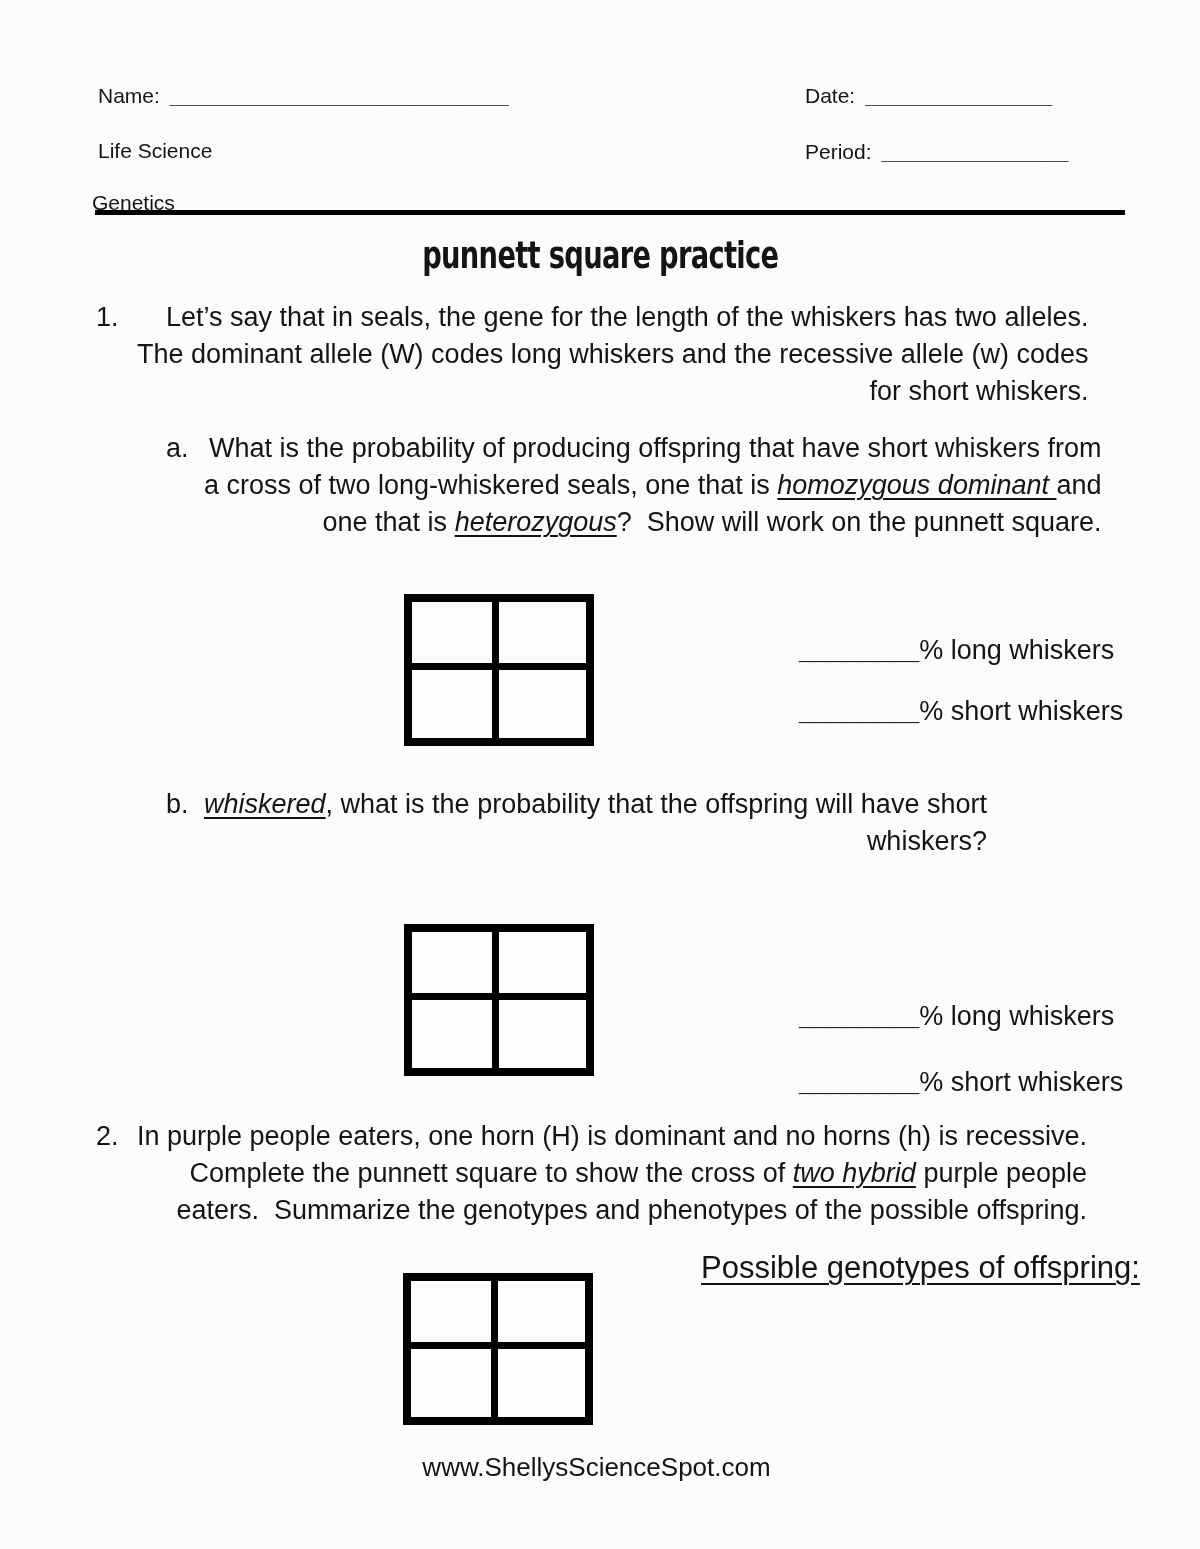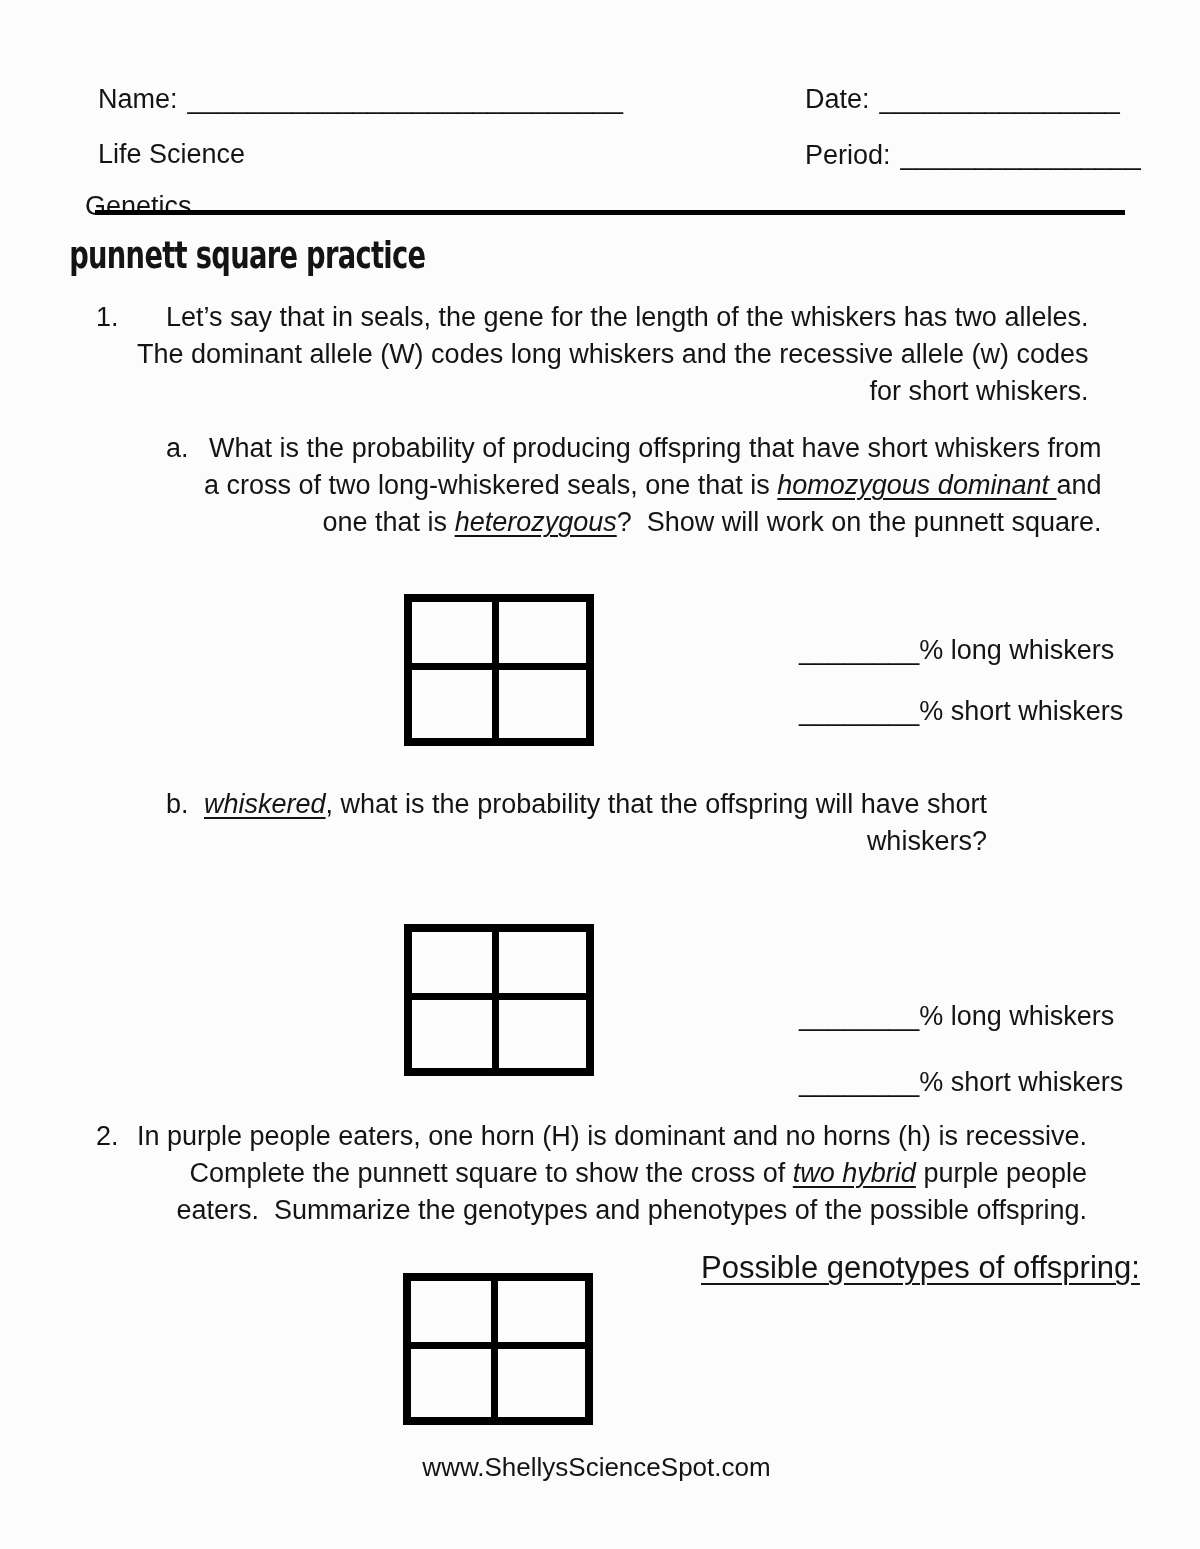--- a/index.html
+++ b/index.html
@@ -6,25 +6,25 @@
   .page{
     position:relative;
     width:1200px;height:1549px;
     margin:0 auto;
     background:#fcfcfc;
     color:#141414;
     font-family:"Liberation Sans", sans-serif;
     overflow:hidden;
   }
   .abs{position:absolute;}
-  .hrow{font-size:27px; white-space:pre; display:flex;}
+  .hrow{font-size:21px; white-space:pre; display:flex;}
   .hrow .lbl{margin-right:10px;}
-  .blankrun{letter-spacing:0; white-space:pre;}
+  .blankrun{letter-spacing:0; white-space:pre;font-weight:bold;}
   .rule{background:#000;}
-  .title-wrap{left:0;right:0;top:233px;}
+  .title-wrap{left:0;right:0;top:233px;text-align:center;}
   .title-inner{
     display:inline-block;
     font-family:"DejaVu Sans", sans-serif;
     font-weight:800;
     font-size:38px;
     letter-spacing:-1px;
     transform:scaleX(0.72);
     transform-origin:center;
   }
   .qblock{display:flex; font-size:27px; line-height:37px;}
@@ -74,21 +74,21 @@
     <span class="lbl">Date:</span>
     <span class="blankrun">________________</span>
   </div>
   <div class="abs hrow" style="left:98px;top:139px">
     <span>Life Science</span>
   </div>
   <div class="abs hrow" style="left:805px;top:140px">
     <span class="lbl">Period:</span>
     <span class="blankrun">________________</span>
   </div>
-  <div class="abs hrow" style="left:85px;top:191px">
+  <div class="abs hrow" style="left:92px;top:191px">
     <span>Genetics</span>
   </div>
   <div class="abs rule" style="left:95px;top:210px;width:1030px;height:5px"></div>
 
   <div class="abs title-wrap">
     <span class="title-inner">punnett square practice</span>
   </div>
 
   <div class="abs qblock" style="left:96px;top:299px">
     <span class="qnum q1num">1.</span>

